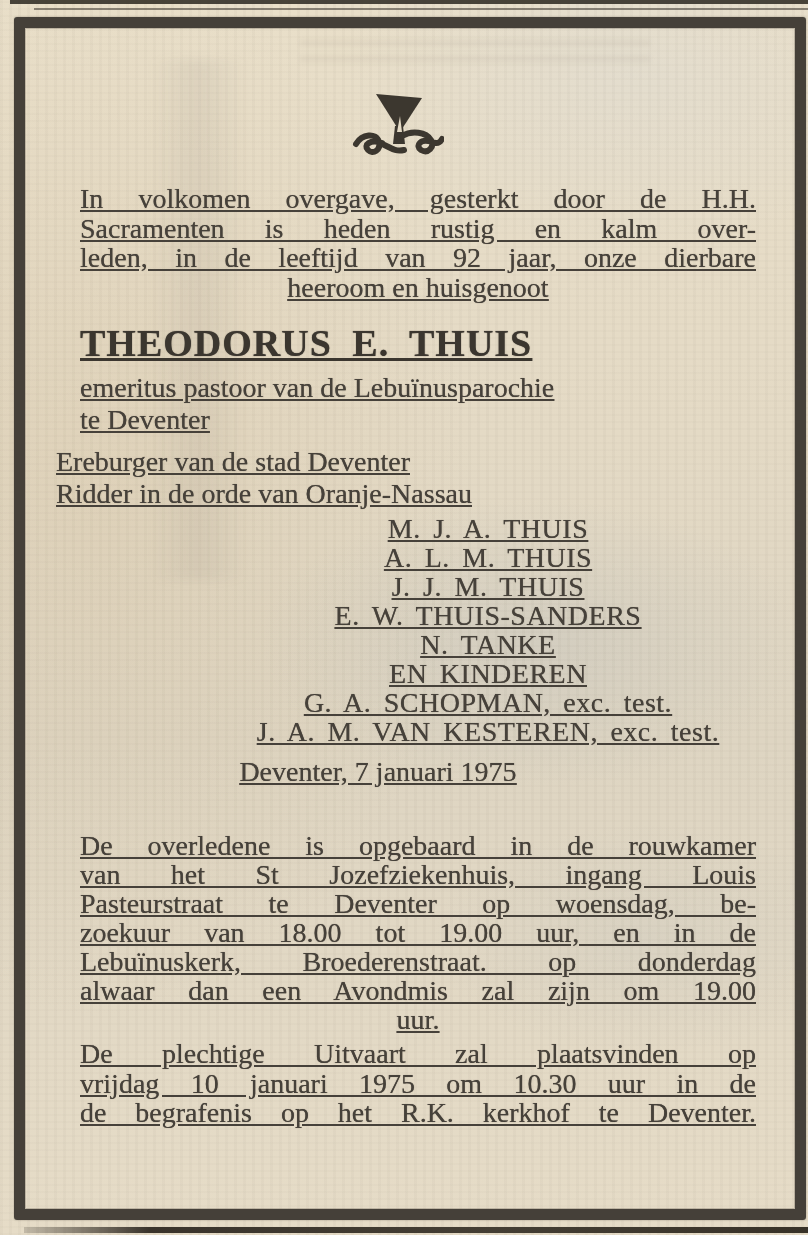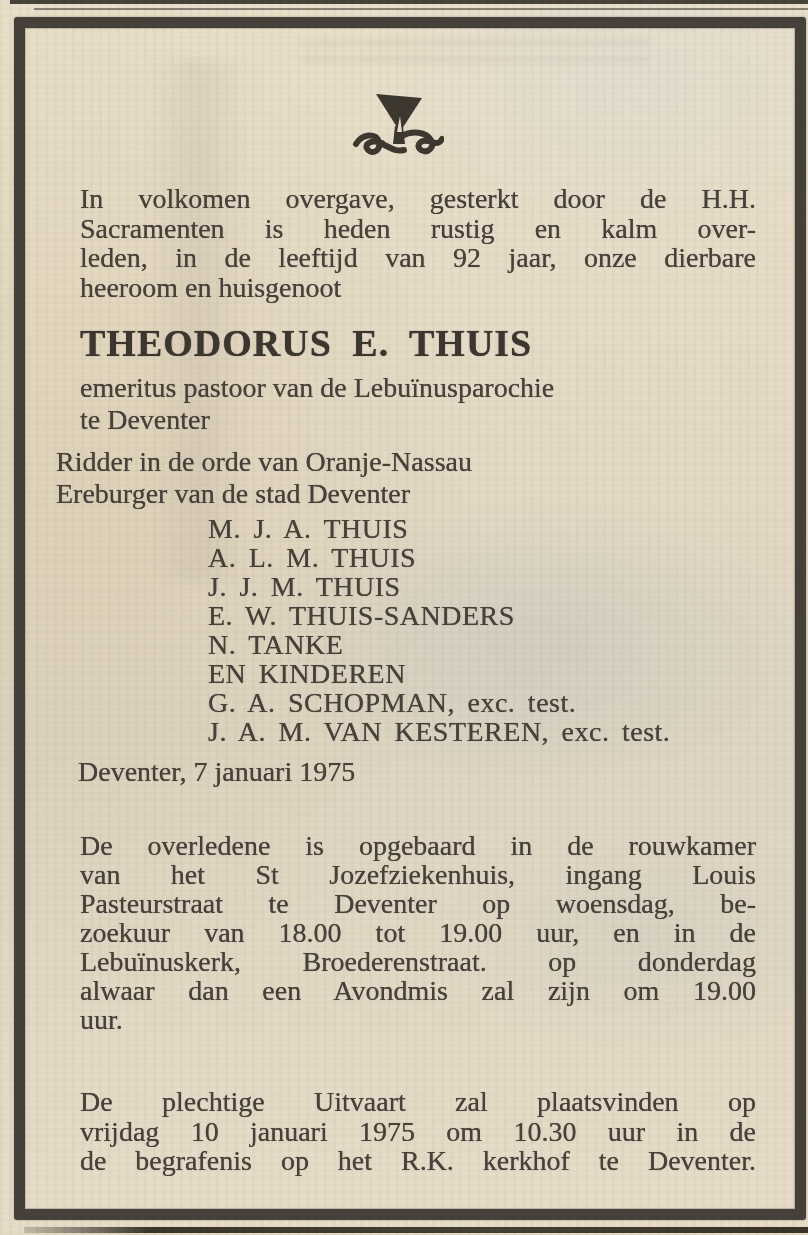--- a/index.html
+++ b/index.html
@@ -22,34 +22,34 @@
   .rule-b{position:absolute;left:34px;top:8px;width:774px;height:2px;background:rgba(58,53,45,.55);}
   .frame{position:absolute;left:14px;top:17px;width:792px;height:1203px;box-sizing:border-box;
     border:11px solid #454039;border-radius:3px;
     box-shadow: inset 0 0 0 1px rgba(70,64,55,.25), 0 0 2px rgba(60,54,46,.4);}
   .bottom-rule{position:absolute;left:24px;top:1227px;width:784px;height:6px;
     background:linear-gradient(90deg, rgba(55,50,42,.2), #3a342c 16%, #443e34 60%, #383228);}
   .ghost-top{position:absolute;left:300px;top:31px;width:350px;height:36px;filter:blur(2.5px);opacity:.5;
     background:repeating-linear-gradient(0deg, transparent 0 5px, rgba(150,138,124,.22) 5px 11px, transparent 11px 16px);}
   .streak{position:absolute;left:150px;top:60px;width:96px;height:520px;filter:blur(5px);
     background:linear-gradient(90deg, transparent, rgba(118,112,104,.09), transparent);}
-  .txt{position:absolute;color:#46413a;text-shadow:0 0 .7px rgba(70,64,55,.85);}
+  .txt{position:absolute;color:#46413a;text-shadow:0 0 .7px rgba(70,64,55,.85);text-decoration:underline;}
   .body-size{font-size:28px;line-height:29.5px;}
   .jline{text-align:justify;text-align-last:justify;}
-  .lline{text-align:left;}
+  .lline{text-align:center;}
   .center{text-align:left;}
   .intro{left:80px;top:184px;width:676px;}
   .name-heading{left:80px;top:322px;width:676px;font-size:38px;line-height:42px;font-weight:bold;
     letter-spacing:1px;word-spacing:10px;color:#3b362f;text-shadow:0 0 1px rgba(59,54,47,.9);}
   .role{left:80px;top:372px;width:676px;line-height:32px;}
   .honors{left:56px;top:446px;width:676px;line-height:32px;}
   .mourners{left:208px;top:514px;width:560px;line-height:29px;letter-spacing:.5px;word-spacing:5px;}
   .dateline{left:78px;top:756px;width:600px;line-height:32px;}
   .viewing{left:80px;top:831px;width:676px;line-height:29px;}
-  .funeral{left:80px;top:1039px;width:676px;line-height:29.5px;margin-top:48px;}
+  .funeral{left:80px;top:1039px;width:676px;line-height:29.5px;}
   .ornament{position:absolute;left:350px;top:92px;width:94px;height:70px;filter:blur(.5px);}
   .ornament svg{width:100%;height:100%;}
 </style>
 </head>
 <body>
 
 <div class="grain"></div>
 <div class="rule-a"></div>
 <div class="rule-b"></div>
 <div class="ghost-top"></div>
@@ -79,22 +79,22 @@
 </div>
 
 <div class="txt name-heading center">THEODORUS E. THUIS</div>
 
 <div class="txt body-size role">
   <div class="center">emeritus pastoor van de Lebuïnusparochie</div>
   <div class="center">te Deventer</div>
 </div>
 
 <div class="txt body-size honors">
+  <div class="center">Ereburger van de stad Deventer</div>
   <div class="center">Ridder in de orde van Oranje-Nassau</div>
-  <div class="center">Ereburger van de stad Deventer</div>
 </div>
 
 <div class="txt body-size mourners">
   <div class="lline">M. J. A. THUIS</div>
   <div class="lline">A. L. M. THUIS</div>
   <div class="lline">J. J. M. THUIS</div>
   <div class="lline">E. W. THUIS-SANDERS</div>
   <div class="lline">N. TANKE</div>
   <div class="lline">EN KINDEREN</div>
   <div class="lline">G. A. SCHOPMAN, exc. test.</div>

